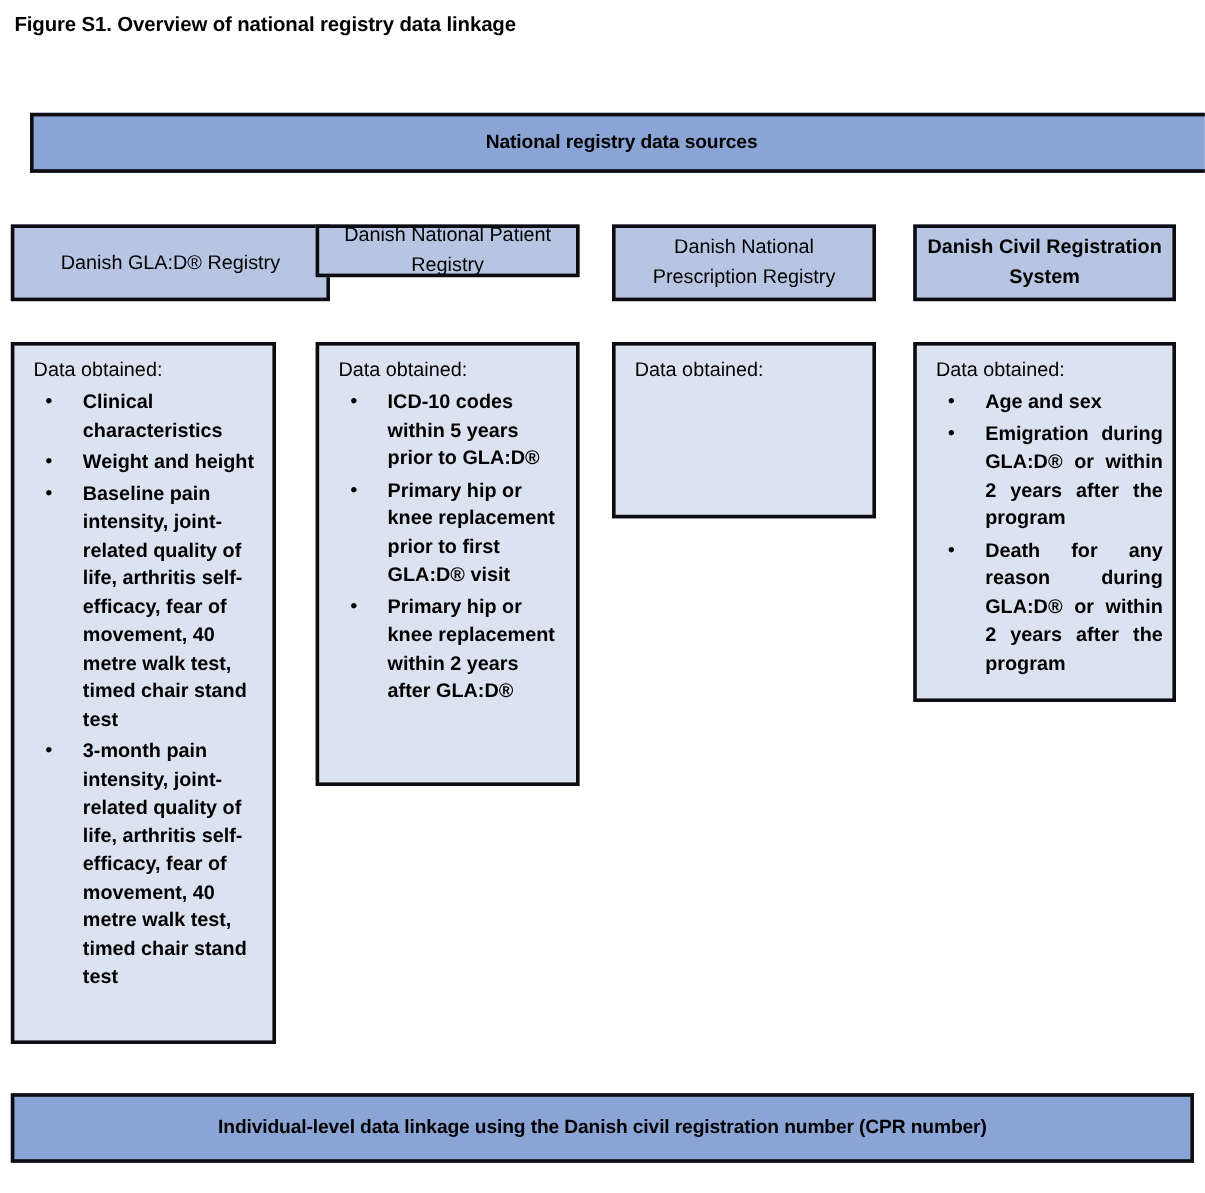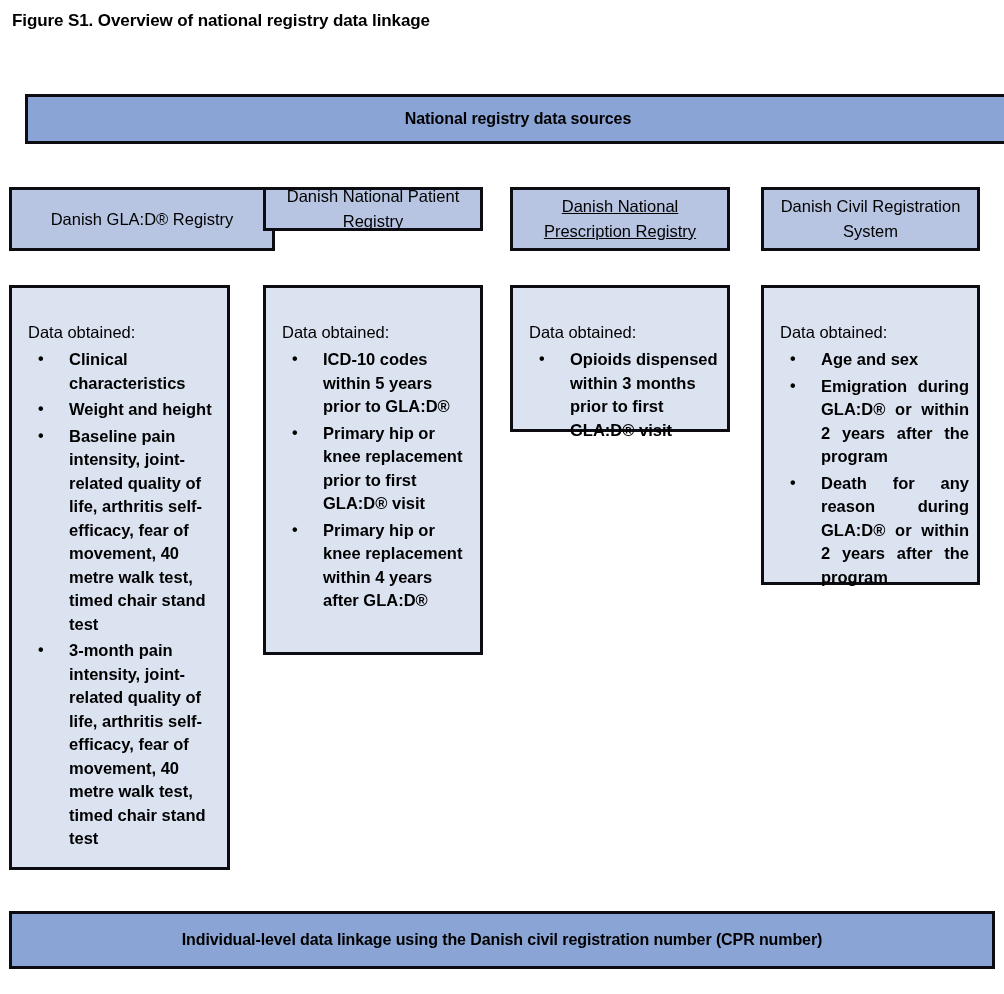--- a/index.html
+++ b/index.html
@@ -64,21 +64,21 @@
     font-size: 16.5px;
     line-height: 25px;
     padding: 4px 6px;
   }
 
   .data-box {
     position: absolute;
     background: #DBE2F0;
     border: 3px solid #0c0c12;
     box-sizing: border-box;
-    padding: 32px 8px 10px 14px;
+    padding: 8px 8px 10px 14px;
   }
 
   .data-label {
     font-size: 16.5px;
     line-height: 24px;
     margin: 0 0 4px 2px;
   }
 
   ul.data-list {
     list-style: none;
@@ -105,25 +105,25 @@
 
   
   #col1 { left: 9px; width: 221px; }
   #col1 .reg-header { width: 266px; height: 64px; }
 
   
   #col2 { left: 263px; width: 220px; }
   #col2 .reg-header { width: 220px; height: 44px; }
 
   
-  #col3 { left: 510px; width: 220px; text-decoration: underline; }
+  #col3 { left: 510px; width: 220px; }
   #col3 .reg-header { width: 220px; height: 64px; }
 
   
-  #col4 { left: 761px; width: 219px; }
+  #col4 { left: 761px; width: 219px; font-weight: bold; }
   #col4 .reg-header { width: 219px; height: 64px; }
 </style>
 </head>
 <body>
 
 <div id="figure-title">Figure S1. Overview of national registry data linkage</div>
 
 <div class="band" id="band-top">
   <span class="band-label">National registry data sources</span>
 </div>
@@ -142,32 +142,29 @@
 </div>
 
 <div class="col" id="col2">
   <div class="reg-header">Danish National Patient Registry</div>
 </div>
 <div class="data-box" style="left:263px;top:285px;width:220px;height:370px;">
   <div class="data-label">Data obtained:</div>
   <ul class="data-list">
     <li>ICD-10 codes within 5 years prior to GLA:D®</li>
     <li>Primary hip or knee replacement prior to first GLA:D® visit</li>
-    <li>Primary hip or knee replacement within 4 years after GLA:D®</li>
+    <li>Primary hip or knee replacement within 2 years after GLA:D®</li>
   </ul>
 </div>
 
 <div class="col" id="col3">
   <div class="reg-header">Danish National Prescription Registry</div>
 </div>
 <div class="data-box" style="left:510px;top:285px;width:220px;height:147px;">
   <div class="data-label">Data obtained:</div>
-  <ul class="data-list">
-    <li>Opioids dispensed within 3 months prior to first GLA:D® visit</li>
-  </ul>
 </div>
 
 <div class="col" id="col4">
   <div class="reg-header">Danish Civil Registration System</div>
 </div>
 <div class="data-box" style="left:761px;top:285px;width:219px;height:300px;">
   <div class="data-label">Data obtained:</div>
   <ul class="data-list justify">
     <li>Age and sex</li>
     <li>Emigration during GLA:D® or within 2 years after the program</li>

